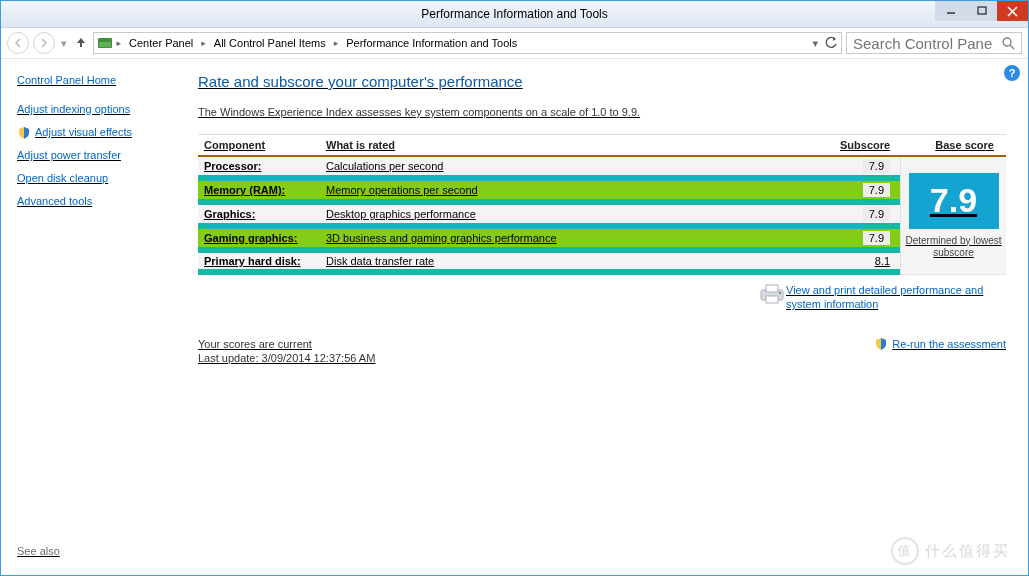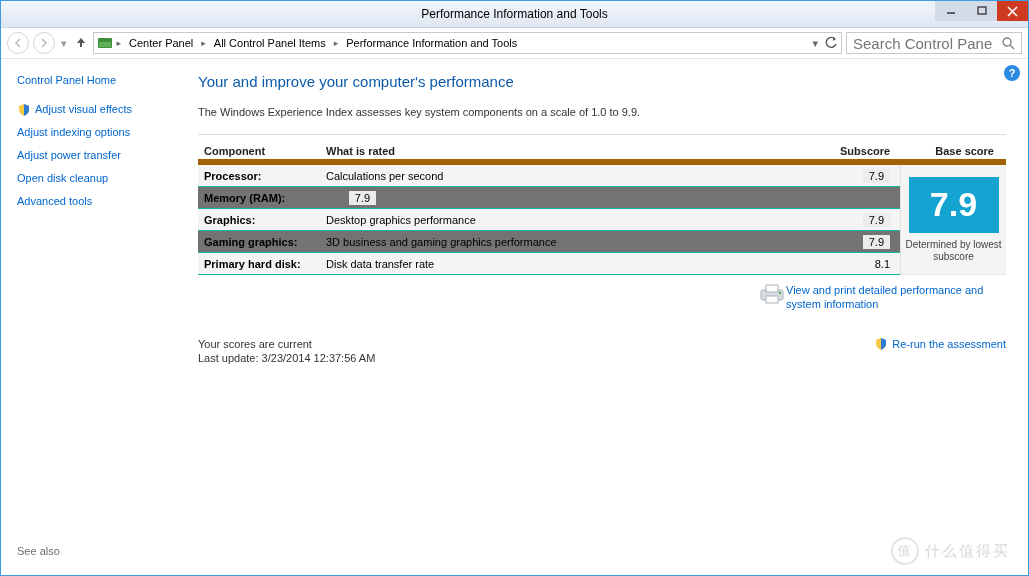--- a/index.html
+++ b/index.html
@@ -92,20 +92,21 @@
   .searchbox input {
     border: none; outline: none; font-size: 15px; color: #7c7c7c; width: 140px;
     font-family: inherit;
   }
 
   
   .content {
     display: flex;
     height: calc(576px - 27px - 31px - 2px);
     position: relative;
+    text-decoration: underline;
   }
   .sidebar {
     width: 193px;
     padding: 14px 10px 10px 16px;
     display: flex;
     flex-direction: column;
   }
   .sidebar a {
     color: #0066cc;
     text-decoration: none;
@@ -145,33 +146,32 @@
     margin-bottom: 14px;
   }
   .desc { color: #333; margin-bottom: 16px; margin-top: 16px; }
 
   .score-table {
     border-top: 1px solid #d9d9d9;
   }
   .score-row {
     display: flex;
     align-items: center;
-    border-bottom: 1px solid #14b8a6;
+    border-bottom: 6px solid #14b8a6;
     min-height: 22px;
     padding: 2px 0;
   }
   .score-row.header {
     font-weight: bold;
     color: #222;
     background: #fff;
-    border-bottom: 6px solid #a16207;
-    margin-top: 8px;
+    border-bottom: 2px solid #a16207;
   }
   .score-row.body .c-comp { font-weight: bold; }
-  .score-row.body { background: #737373; }
+  .score-row.body { background: #84cc16; }
   .score-row.body:nth-of-type(odd) { background: #f4f4f4; }
   .c-comp { width: 128px; padding-left: 6px; }
   .c-what { flex: 1; padding-right: 8px; }
   .c-sub  { width: 60px; text-align: right; padding-right: 10px; }
   .c-sub.header-lbl { font-weight: bold; }
   .sub-box {
     display: inline-block;
     background: #ececec;
     padding: 1px 6px;
     min-width: 24px;
@@ -323,65 +323,66 @@
       </svg>
   </div>
 </div>
 
 <div class="content">
 
   <div class="sidebar">
     <a href="#" class="home">Control Panel Home</a>
 
     <a href="#">
+        <span>Adjust indexing options</span>
+      </a>
+    <a href="#">
       <svg class="shield" viewBox="0 0 14 14">
           <path d="M7 1 L12 3 V7 C12 10 9 12 7 13 C5 12 2 10 2 7 V3 Z" fill="#f7c948"></path>
           <path d="M7 1 L12 3 V7 C12 10 9 12 7 13 V1 Z" fill="#2e7bd6"></path>
         </svg>
       <span>Adjust visual effects</span>
     </a>
-    <a href="#">
-        <span>Adjust indexing options</span>
-      </a>
     <a href="#">
         <span>Adjust power transfer</span>
       </a>
     <a href="#">
         <span>Open disk cleanup</span>
       </a>
     <a href="#">
         <span>Advanced tools</span>
       </a>
 
     <div class="seealso">See also</div>
   </div>
 
   <div class="main">
     <div class="help-icon">?</div>
 
-    <div class="heading">Your and improve your computer's performance</div>
+    <div class="heading">Rate and subscore your computer's performance</div>
     <div class="desc">The Windows Experience Index assesses key system components on a scale of 1.0 to 9.9.</div>
 
     <div class="score-table">
       <div class="score-row header">
         <div class="c-comp">Component</div>
         <div class="c-what">What is rated</div>
         <div class="c-sub header-lbl">Subscore</div>
         <div class="c-base" style="text-align:right;padding-right:12px;font-weight:bold">Base score</div>
       </div>
 
       <div class="table-body-wrap">
         <div class="rows-col">
           <div class="score-row body">
             <div class="c-comp">Processor:</div>
             <div class="c-what">Calculations per second</div>
             <div class="c-sub"><span class="sub-box">7.9</span></div>
           </div>
           <div class="score-row body">
             <div class="c-comp">Memory (RAM):</div>
+            <div class="c-what">Memory operations per second</div>
             <div class="c-sub"><span class="sub-box">7.9</span></div>
           </div>
           <div class="score-row body">
             <div class="c-comp">Graphics:</div>
             <div class="c-what">Desktop graphics performance</div>
             <div class="c-sub"><span class="sub-box">7.9</span></div>
           </div>
           <div class="score-row body">
             <div class="c-comp">Gaming graphics:</div>
             <div class="c-what">3D business and gaming graphics performance</div>
@@ -408,21 +409,21 @@
         <rect x="8" y="2" width="12" height="7" fill="#fff" stroke="#aab0b8"></rect>
         <rect x="8" y="13" width="12" height="7" fill="#fff" stroke="#aab0b8"></rect>
         <circle cx="22" cy="10" r="1.2" fill="#5aa84f"></circle>
       </svg>
       <div class="linkwrap"><a href="#" class="link">View and print detailed performance and system information</a></div>
     </div>
 
     <div class="status-row">
       <div class="status-text">
         <div>Your scores are current</div>
-        <div>Last update: 3/23/2014 12:37:56 AM</div>
+        <div>Last update: 3/09/2014 12:37:56 AM</div>
       </div>
       <a href="#" class="rerun link">
         <svg width="14" height="14" viewBox="0 0 14 14">
             <path d="M7 1 L12 3 V7 C12 10 9 12 7 13 C5 12 2 10 2 7 V3 Z" fill="#f7c948"></path>
             <path d="M7 1 L12 3 V7 C12 10 9 12 7 13 V1 Z" fill="#2e7bd6"></path>
           </svg>
         <span>Re-run the assessment</span>
       </a>
     </div>
 

